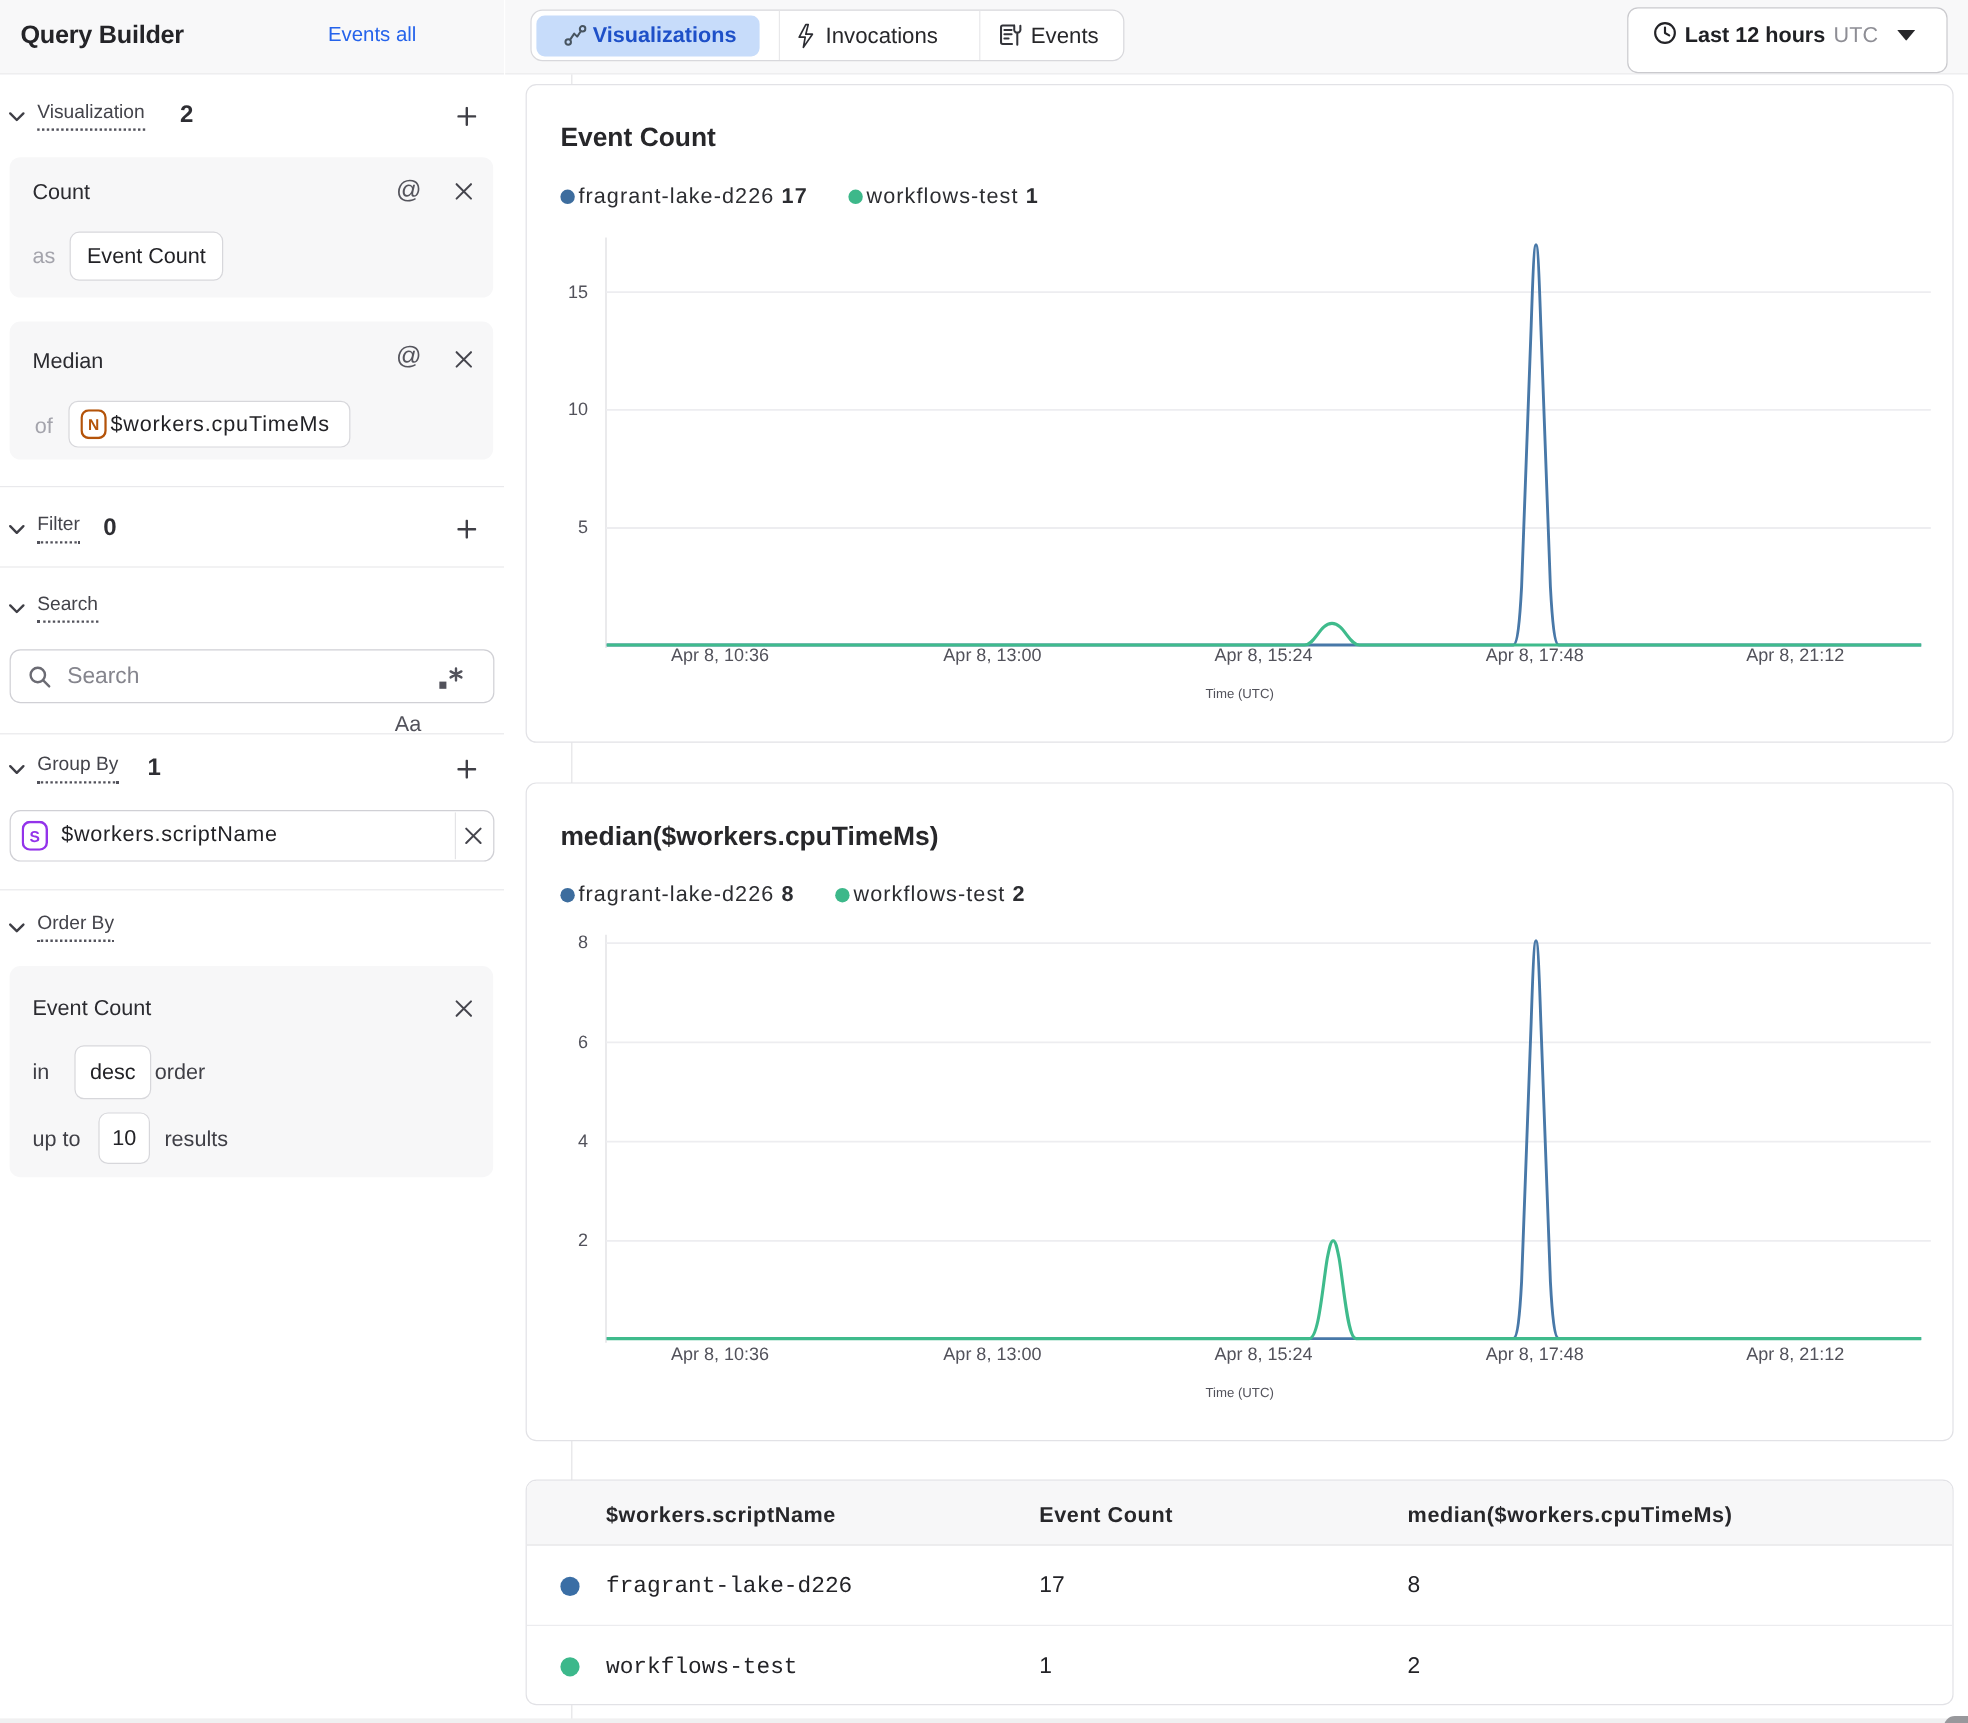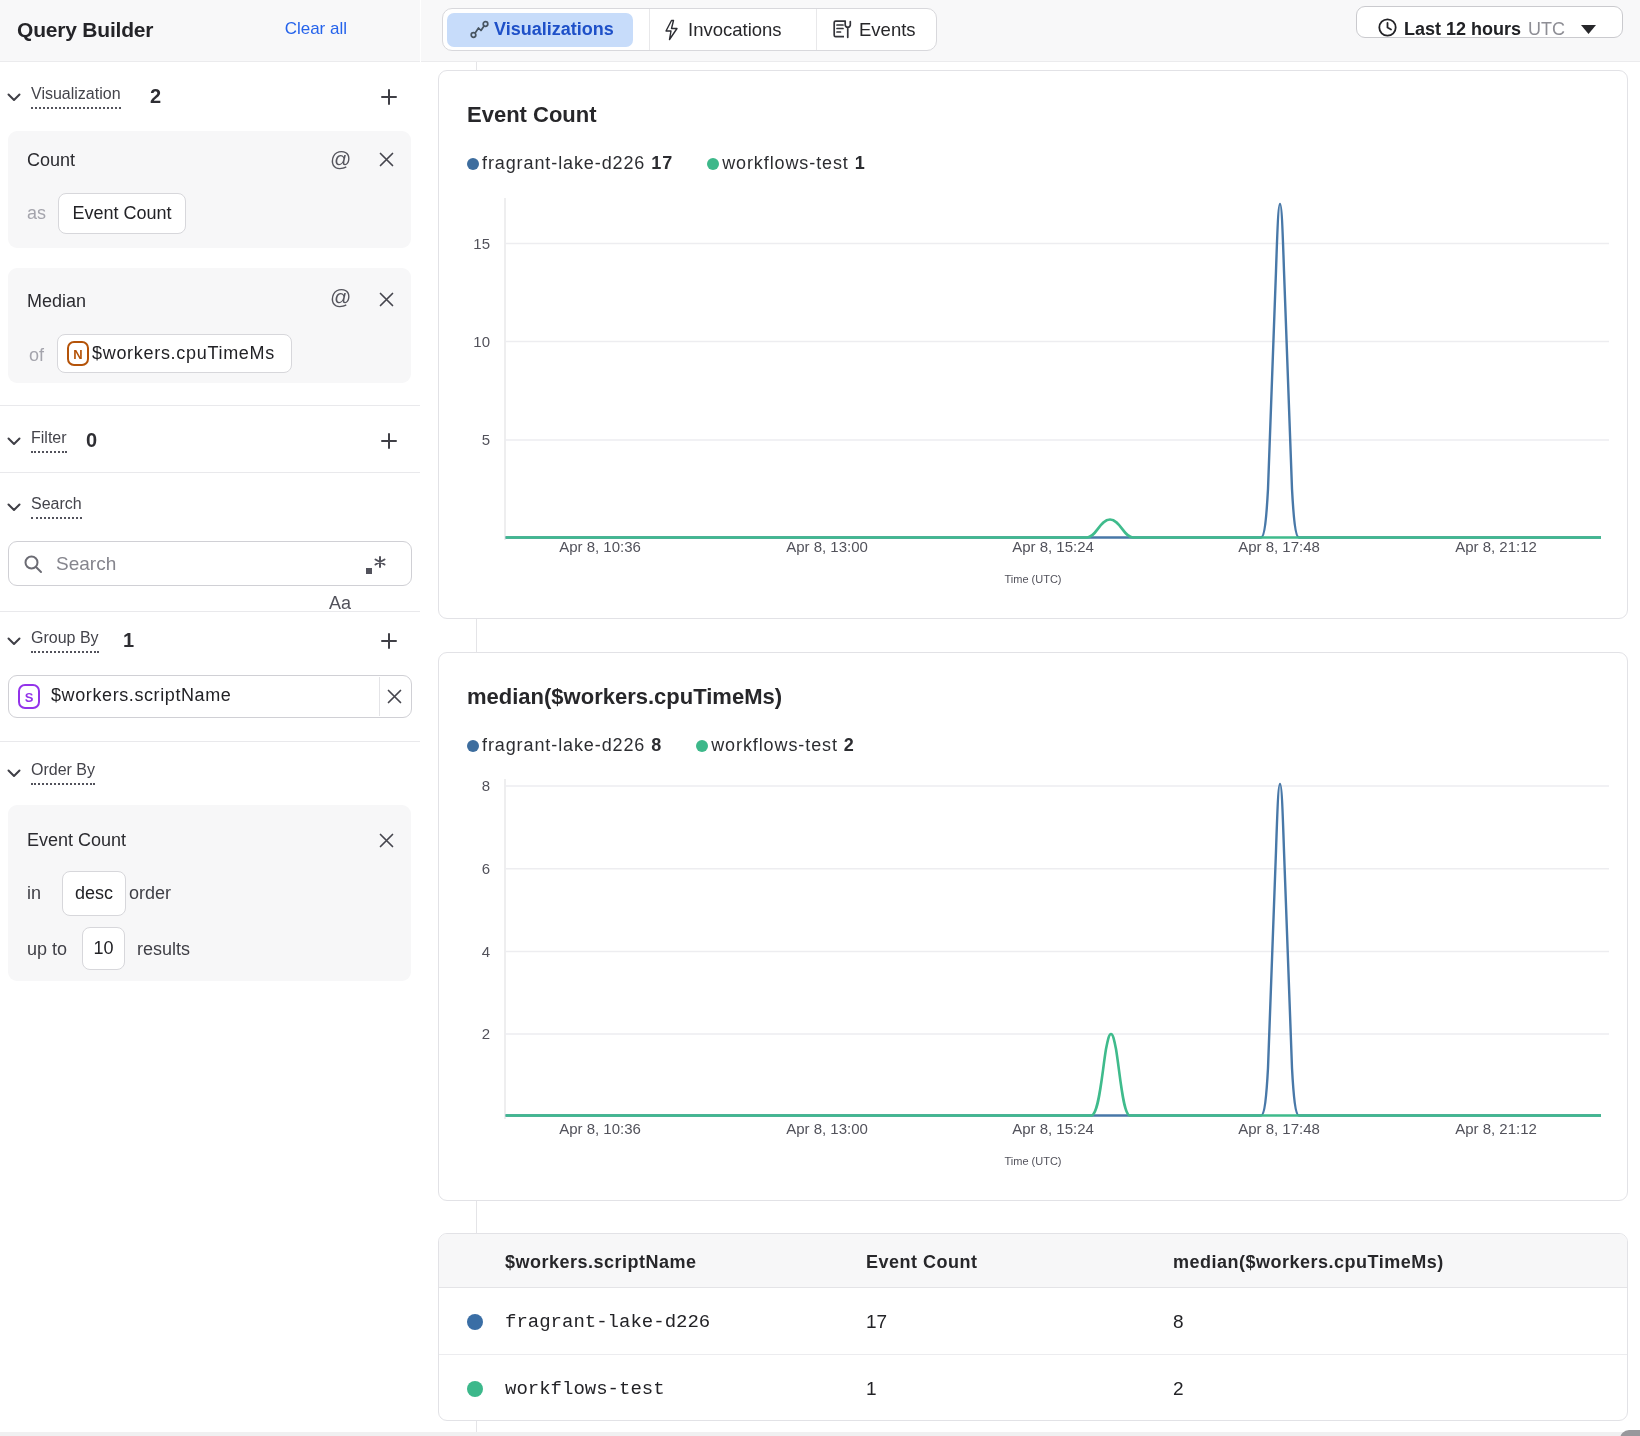--- a/index.html
+++ b/index.html
@@ -31,21 +31,21 @@
   #sb-bottom { position:absolute; left:0; top:1366px; width:420px; height:70px; background:#f6f6f7; border-top:1px solid #e4e4e7; }
   #btn-save { position:absolute; left:17px; top:8px; width:148px; height:53px; border:2px solid #2563eb; border-radius:9px; background:#fff; color:#2563eb; font-size:19px; font-weight:600; letter-spacing:1.1px; display:flex; align-items:center; justify-content:center;}
   #btn-run { position:absolute; left:184px; top:8px; width:214px; height:53px; border-radius:9px; background:#2563eb; color:#fff; font-size:19px; font-weight:600; letter-spacing:1.1px; display:flex; align-items:center; }
   #btn-run .rb { display:inline-block; margin-left:17px; width:31px; height:26px; background:rgba(255,255,255,0.25); border-radius:7px; font-size:16px; text-align:center; line-height:26px; font-weight:600;}
   
   #main-head { position:absolute; left:421px; top:0; width:1219px; height:62px; background:#f8f8f9; border-bottom:1px solid #ebebed; }
   #tabs { position:absolute; left:442px; top:8px; width:495px; height:43px; background:#fff; border:1px solid #d8d8dc; border-radius:10px; }
   #tab-sel { position:absolute; left:4px; top:4px; width:186px; height:34px; background:#c7dcfa; border-radius:7px; }
   .tab-txt { position:absolute; top:10px; font-size:18.5px; color:#27272a; }
   .tab-sep { position:absolute; top:0px; width:1px; height:41px; background:#e8e8ea; }
-  #timebox { position:absolute; left:1356px; top:6px; width:267px; height:32px; background:#fff; border:1px solid #cacace; border-radius:9px; }
+  #timebox { position:absolute; left:1356px; top:6px; width:267px; height:55px; background:#fff; border:1px solid #cacace; border-radius:9px; }
   .card { position:absolute; left:438px; width:1190px; background:#fff; border:1px solid #e2e2e6; border-radius:9px; }
   .cardtitle { position:absolute; left:28px; font-size:22px; font-weight:700; color:#27272a; }
   .legend { position:absolute; left:28px; display:flex; align-items:center; font-size:18px; letter-spacing:0.9px; color:#2c2d31; }
   .legend .dot { width:12px; height:12px; border-radius:50%; margin-right:3px; }
   .legend b { font-weight:700; margin-left:6px;}
   .leg-gap { width:34px; }
   .axis-lab { position:absolute; font-size:15px; color:#52525b; }
   .xlab { position:absolute; font-size:15px; color:#52525b; transform:translateX(-50%); white-space:nowrap; }
   .timeutc { position:absolute; left:0; width:1188px; text-align:center; font-size:11px; color:#52525b; }
   
@@ -58,21 +58,21 @@
   #tbl .num { position:absolute; font-size:19px; color:#232327; }
   #tbl .tdot { position:absolute; width:16px; height:16px; border-radius:50%; left:466px; }
   svg { display:block; }
 </style>
 </head>
 <body>
 
 <div id="sidebar">
   <div id="sb-head">
     <h1>Query Builder</h1>
-    <a id="clear-all">Clear all</a>
+    <a id="clear-all">Events all</a>
   </div>
 
   <div class="sec-head" style="top:88px;">
     <svg class="chev" width="14" height="9" viewBox="0 0 14 9">
         <path d="M1.5 1.5 L7 7 L12.5 1.5" fill="none" stroke="#3f3f46" stroke-width="2" stroke-linecap="round" stroke-linejoin="round"></path>
       </svg>
     <span class="lbl">Visualization</span>
     <span class="cnt" style="left:150px;">2</span>
     <svg class="plus" width="16" height="16" viewBox="0 0 16 16">
         <path d="M8 1 V15 M1 8 H15" stroke="#3f3f46" stroke-width="2" stroke-linecap="round"></path>

